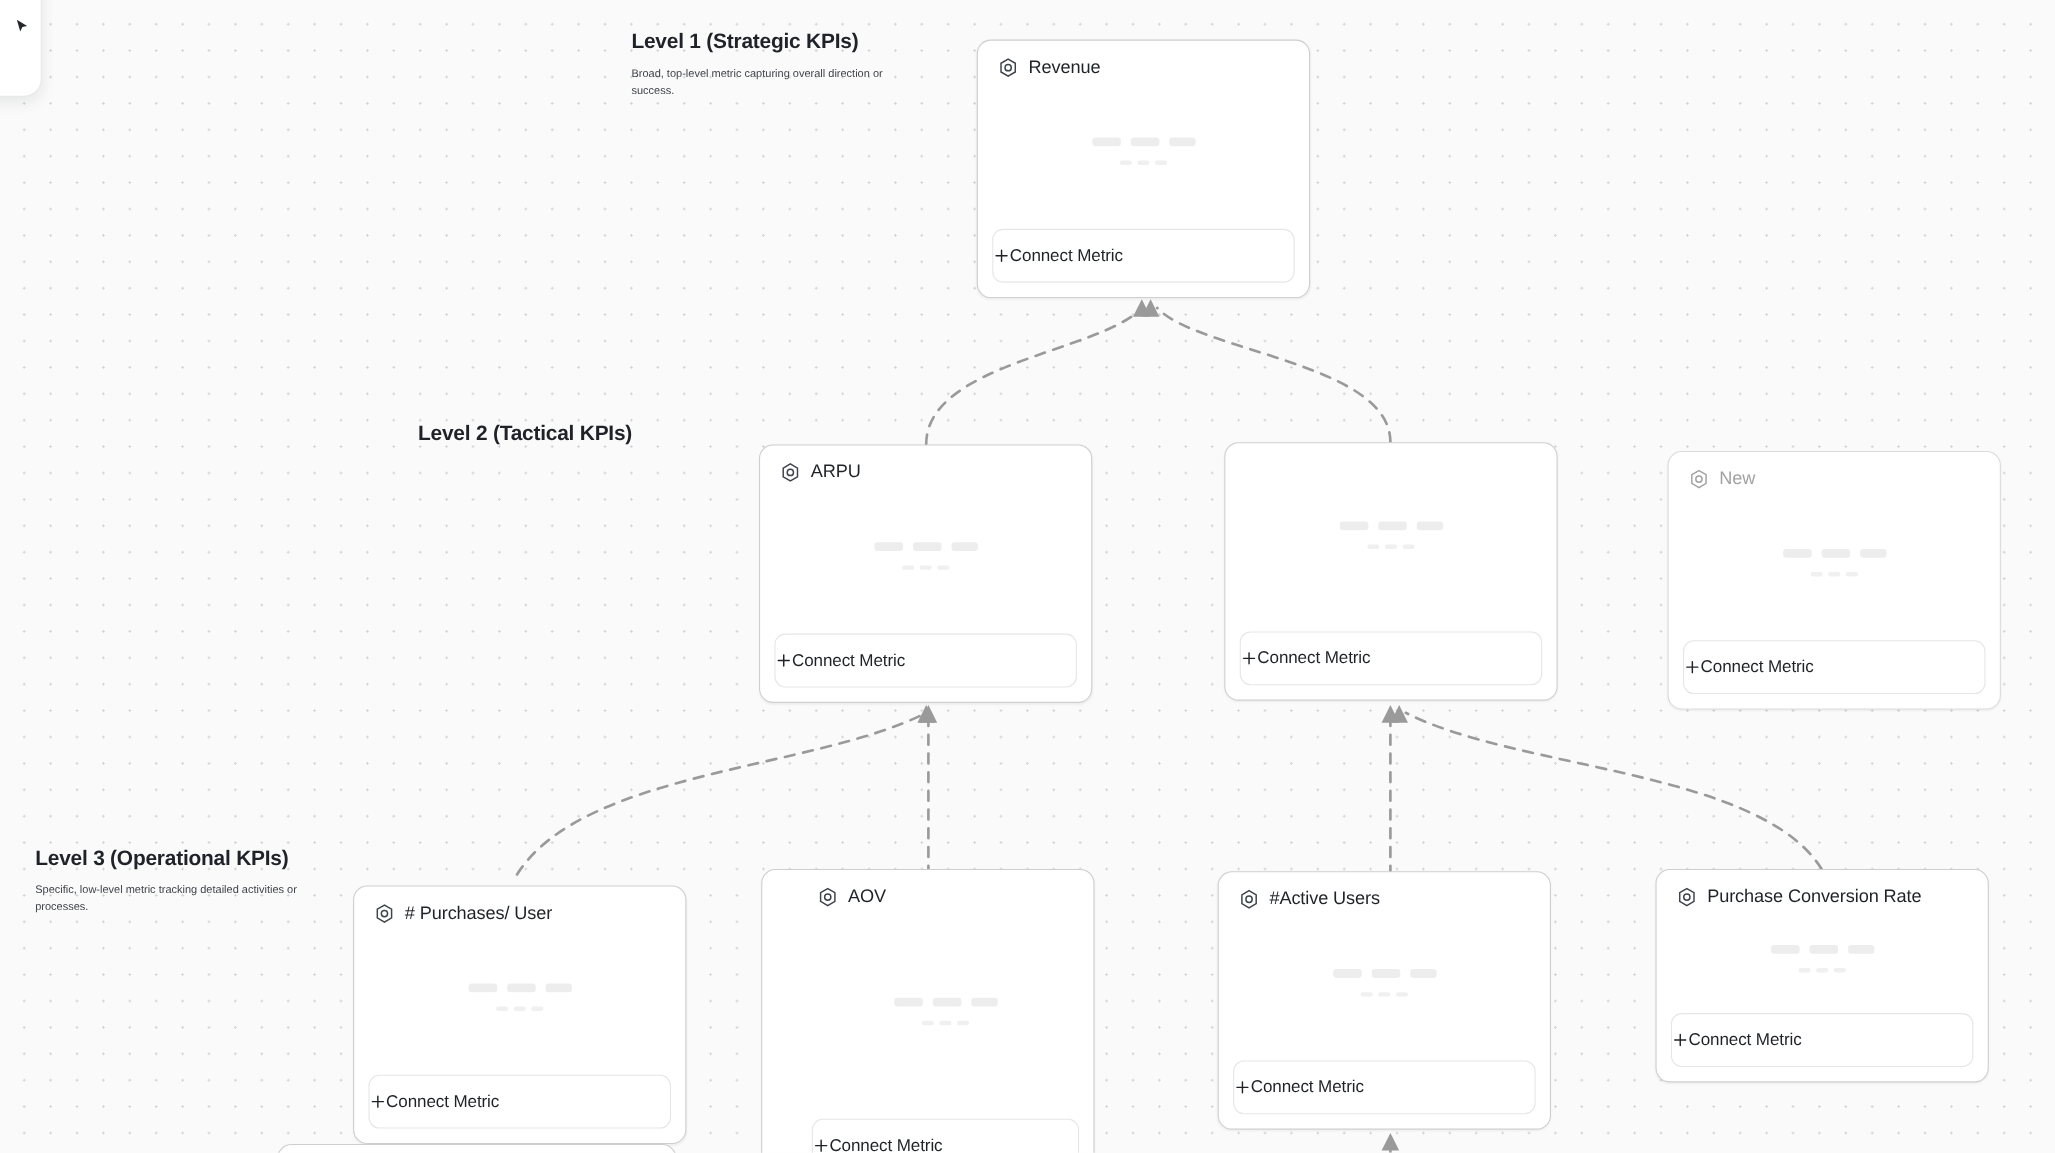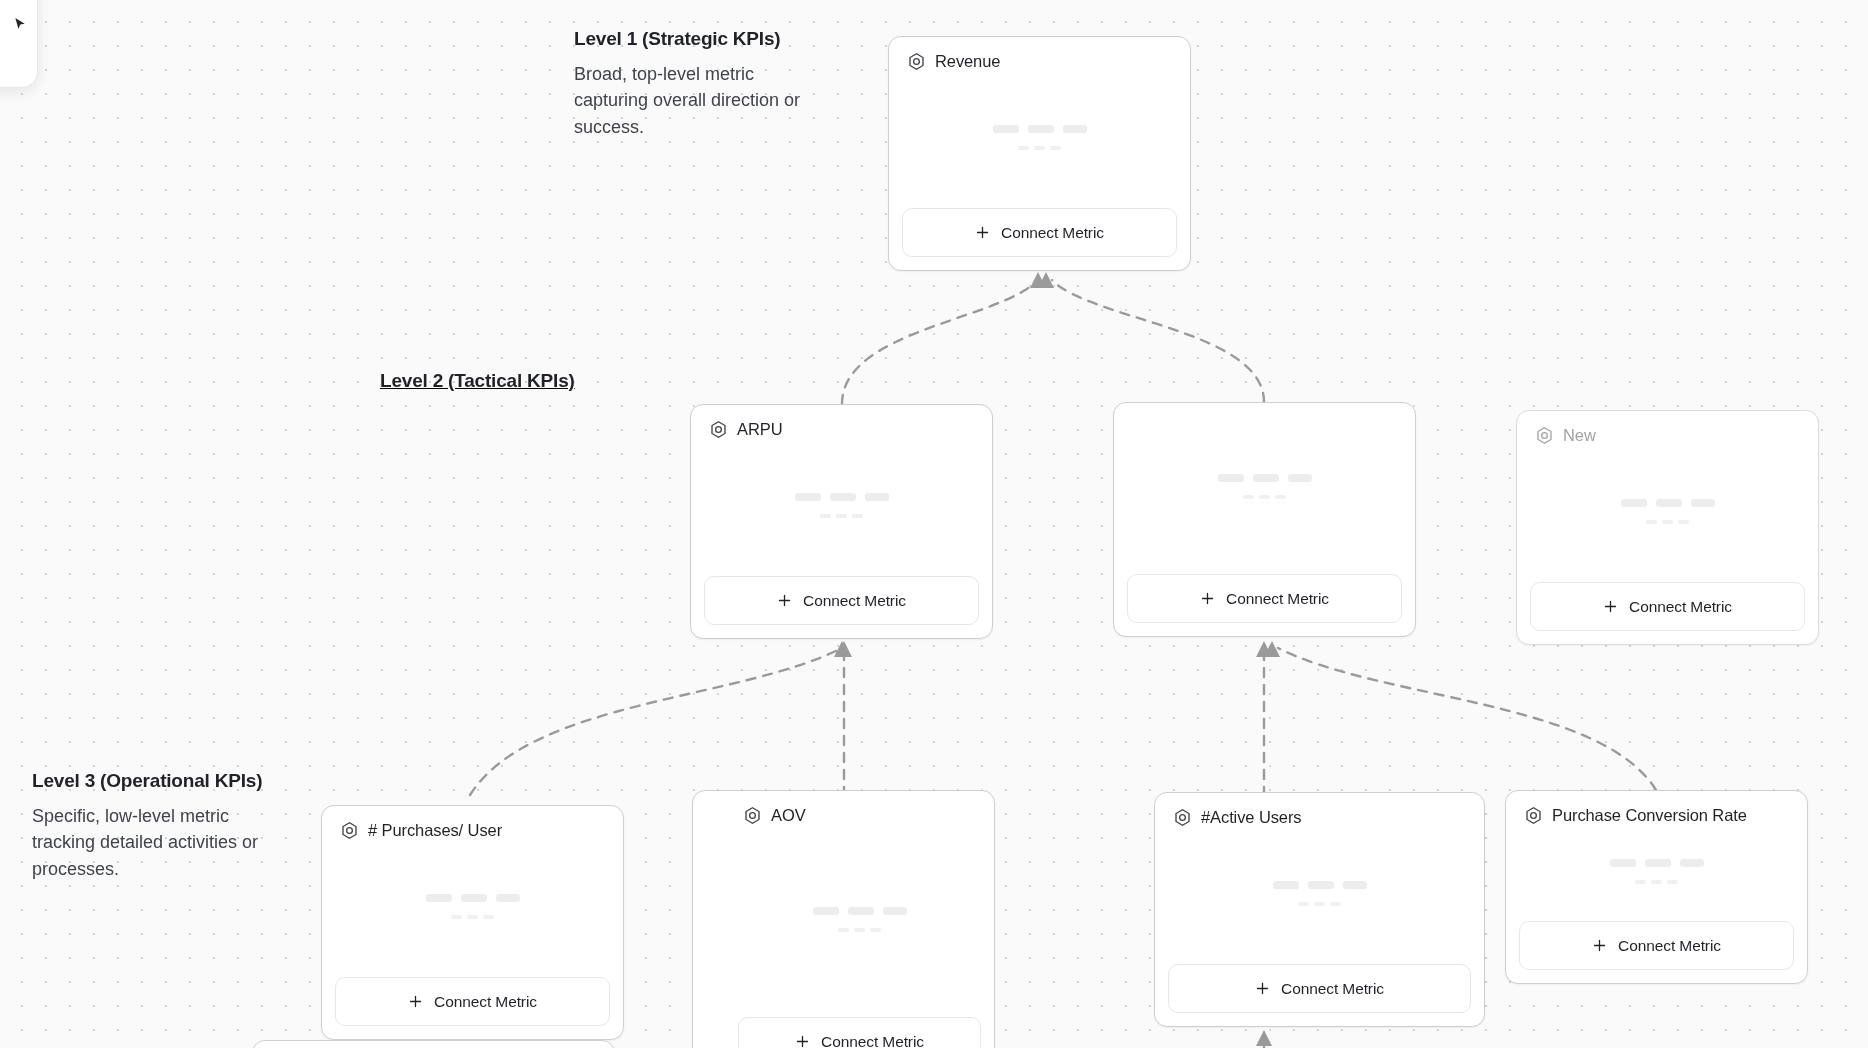--- a/index.html
+++ b/index.html
@@ -22,26 +22,26 @@
   
   #edges { position: absolute; inset: 0; width: 1868px; height: 1048px; pointer-events: none; }
 
   
   .level-label { position: absolute; }
   .level-title {
     font-size: 19px; font-weight: 700; color: #1f2228;
     letter-spacing: -0.2px; white-space: nowrap;
   }
   .level-desc {
-    margin-top: 11px; font-size: 18px; line-height: 1.46;
+    margin-top: 11px; font-size: 10px; line-height: 1.46;
     color: #3f434b; max-width: 245px;
   }
   #lvl1 { left: 574px; top: 28px; }
   #lvl1 .level-desc { margin-left: 0; }
-  #lvl2 { left: 380px; top: 370px; text-decoration: underline; }
+  #lvl2 { left: 380px; top: 384px; }
   #lvl2 .level-desc { margin-left: 2px; }
   #lvl3 { left: 32px; top: 770px; }
   #lvl3 .level-desc { margin-left: 0; }
 
   
   .card {
     position: absolute;
     background: #ffffff;
     border: 1.3px solid #cfcfcf;
     border-radius: 13px;
@@ -81,21 +81,21 @@
   .skel-row.small .skel.w2 { width: 11px; }
   .skel-row.small .skel.w3 { width: 11px; }
 
   .connect-btn {
     margin: 0 13px 13px 13px;
     flex: 0 0 auto;
     height: 49px;
     border: 1.2px solid #e6e6e6;
     border-radius: 10px;
     background: #ffffff;
-    display: flex; align-items: center; justify-content: center; gap: 11px;
+    display: flex; align-items: center; 
     cursor: pointer;
   }
   .plus { width: 15px; height: 15px; flex: 0 0 auto; }
   .connect-label {
     font-size: 15.5px; color: #1f2228; white-space: nowrap; letter-spacing: -0.1px;
   }
 
   
   #corner-panel {
     position: absolute; left: -52px; top: -40px;
@@ -314,21 +314,21 @@
       </div>
     </div>
     <div class="connect-btn">
       <svg class="plus" viewBox="0 0 24 24">
         <path d="M12 4 V20 M4 12 H20" stroke="#1f2228" stroke-width="2.1" stroke-linecap="round"></path>
       </svg>
       <span class="connect-label">Connect Metric</span>
     </div>
   </div>
 
-  <div class="card" style="left:1154px; top:792px; width:331px; height:235px;">
+  <div class="card" style="left:1107px; top:792px; width:303px; height:235px;">
     <div class="card-head">
       <svg class="card-icon" viewBox="0 0 24 24">
         <path d="M12 2.2 20.2 7 20.2 17 12 21.8 3.8 17 3.8 7 Z" fill="none" stroke="#3f434b" stroke-width="1.7"></path>
         <circle cx="12" cy="12" r="3.6" fill="none" stroke="#3f434b" stroke-width="1.7"></circle>
       </svg>
       <div class="card-title">#Active Users</div>
     </div>
     <div class="card-body">
       <div class="skel-row">
         <span class="skel w1"></span>

